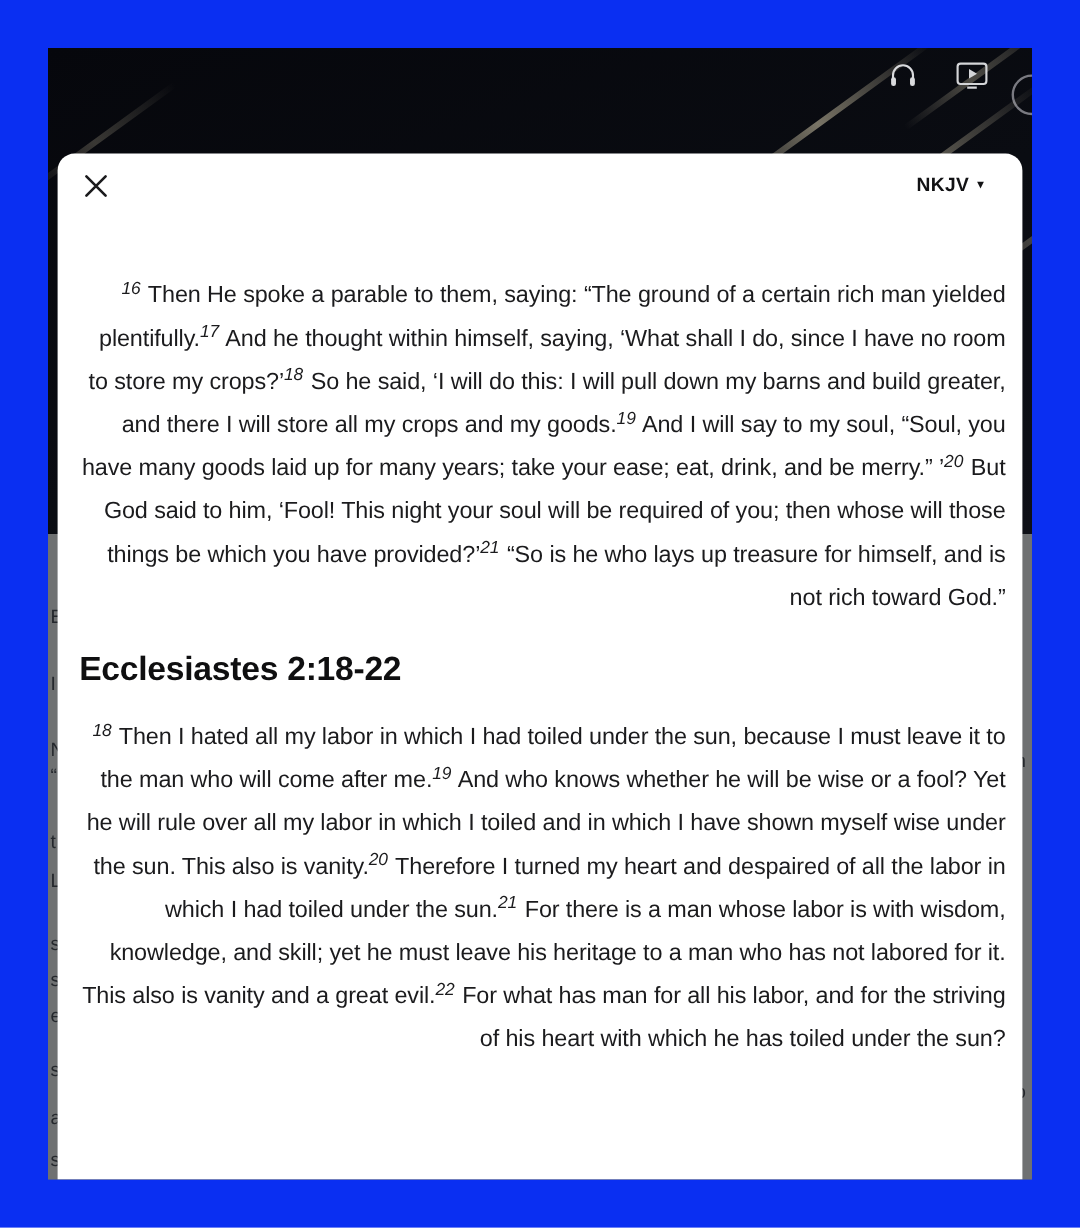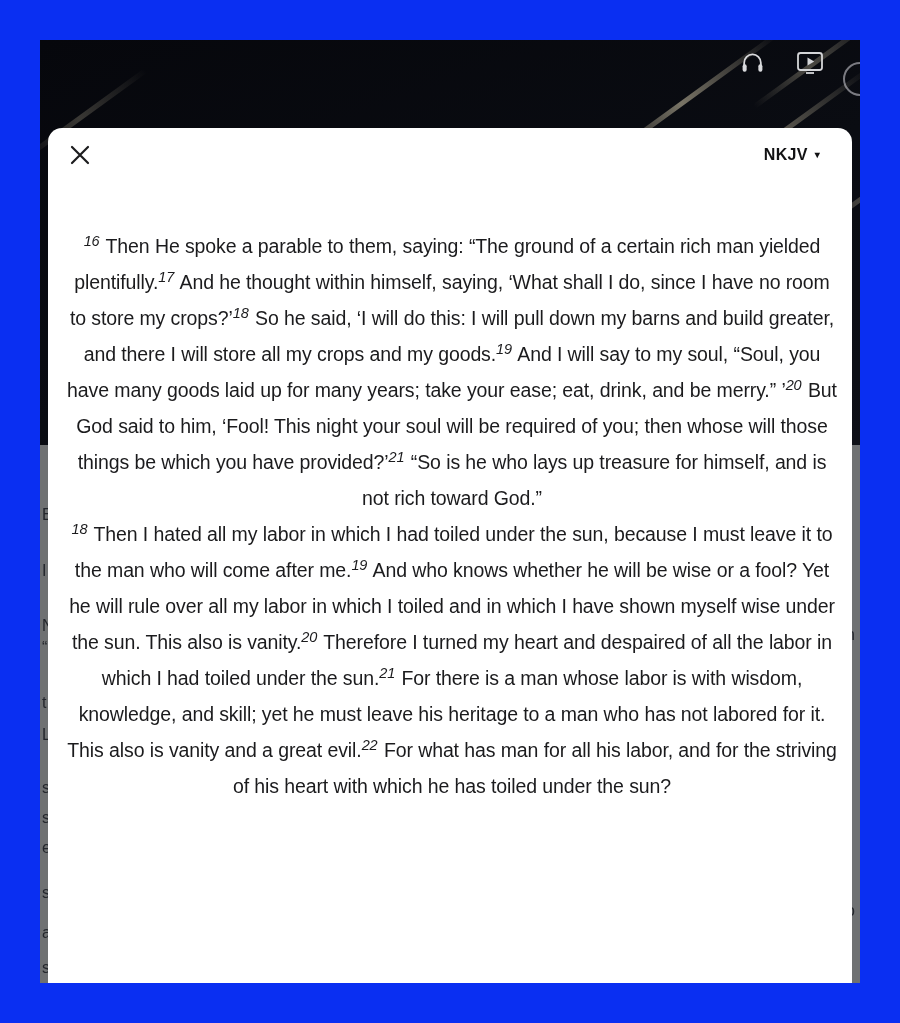--- a/index.html
+++ b/index.html
@@ -69,21 +69,21 @@
   .passages{
     position:absolute;inset:0;padding:100px 14px 26px 18px;overflow:hidden;
   }
   .passage-ref{
     font-size:28px;line-height:32px;font-weight:700;color:#0F0F10;
     letter-spacing:-.2px;margin:0 0 22px 0;
   }
   .passage:not(:first-child) .passage-ref{margin-top:26px;}
   .passage-text{
     margin:0;font-size:19.5px;line-height:36px;color:var(--text-primary);
-    letter-spacing:-.1px;text-align:center;
+    letter-spacing:-.1px;text-align:right;
   }
   .vnum{
     font-style:italic;font-size:14.5px;line-height:0;
     position:relative;top:-7px;vertical-align:baseline;margin-right:1px;
   }
 </style>
 </head>
 <body>
 
 <div class="screen">
@@ -134,18 +134,19 @@
     </button>
     <button class="version-btn">
       <span>NKJV</span>
       <span class="caret">▾</span>
     </button>
     <div class="passages">
         <section class="passage">
           <p class="passage-text"><sup class="vnum">16</sup> Then He spoke a parable to them, saying: “The ground of a certain rich man yielded plentifully.<sup class="vnum">17</sup> And he thought within himself, saying, ‘What shall I do, since I have no room to store my crops?’<sup class="vnum">18</sup> So he said, ‘I will do this: I will pull down my barns and build greater, and there I will store all my crops and my goods.<sup class="vnum">19</sup> And I will say to my soul, “Soul, you have many goods laid up for many years; take your ease; eat, drink, and be merry.” ’<sup class="vnum">20</sup> But God said to him, ‘Fool! This night your soul will be required of you; then whose will those things be which you have provided?’<sup class="vnum">21</sup> “So is he who lays up treasure for himself, and is not rich toward God.”</p>
         </section>
         <section class="passage">
+          <h2 class="passage-ref">Ecclesiastes 2:18-22</h2>
           <p class="passage-text"><sup class="vnum">18</sup> Then I hated all my labor in which I had toiled under the sun, because I must leave it to the man who will come after me.<sup class="vnum">19</sup> And who knows whether he will be wise or a fool? Yet he will rule over all my labor in which I toiled and in which I have shown myself wise under the sun. This also is vanity.<sup class="vnum">20</sup> Therefore I turned my heart and despaired of all the labor in which I had toiled under the sun.<sup class="vnum">21</sup> For there is a man whose labor is with wisdom, knowledge, and skill; yet he must leave his heritage to a man who has not labored for it. This also is vanity and a great evil.<sup class="vnum">22</sup> For what has man for all his labor, and for the striving of his heart with which he has toiled under the sun?</p>
         </section>
       </div>
   </div>
 
 </div>
 
 </body></html>

